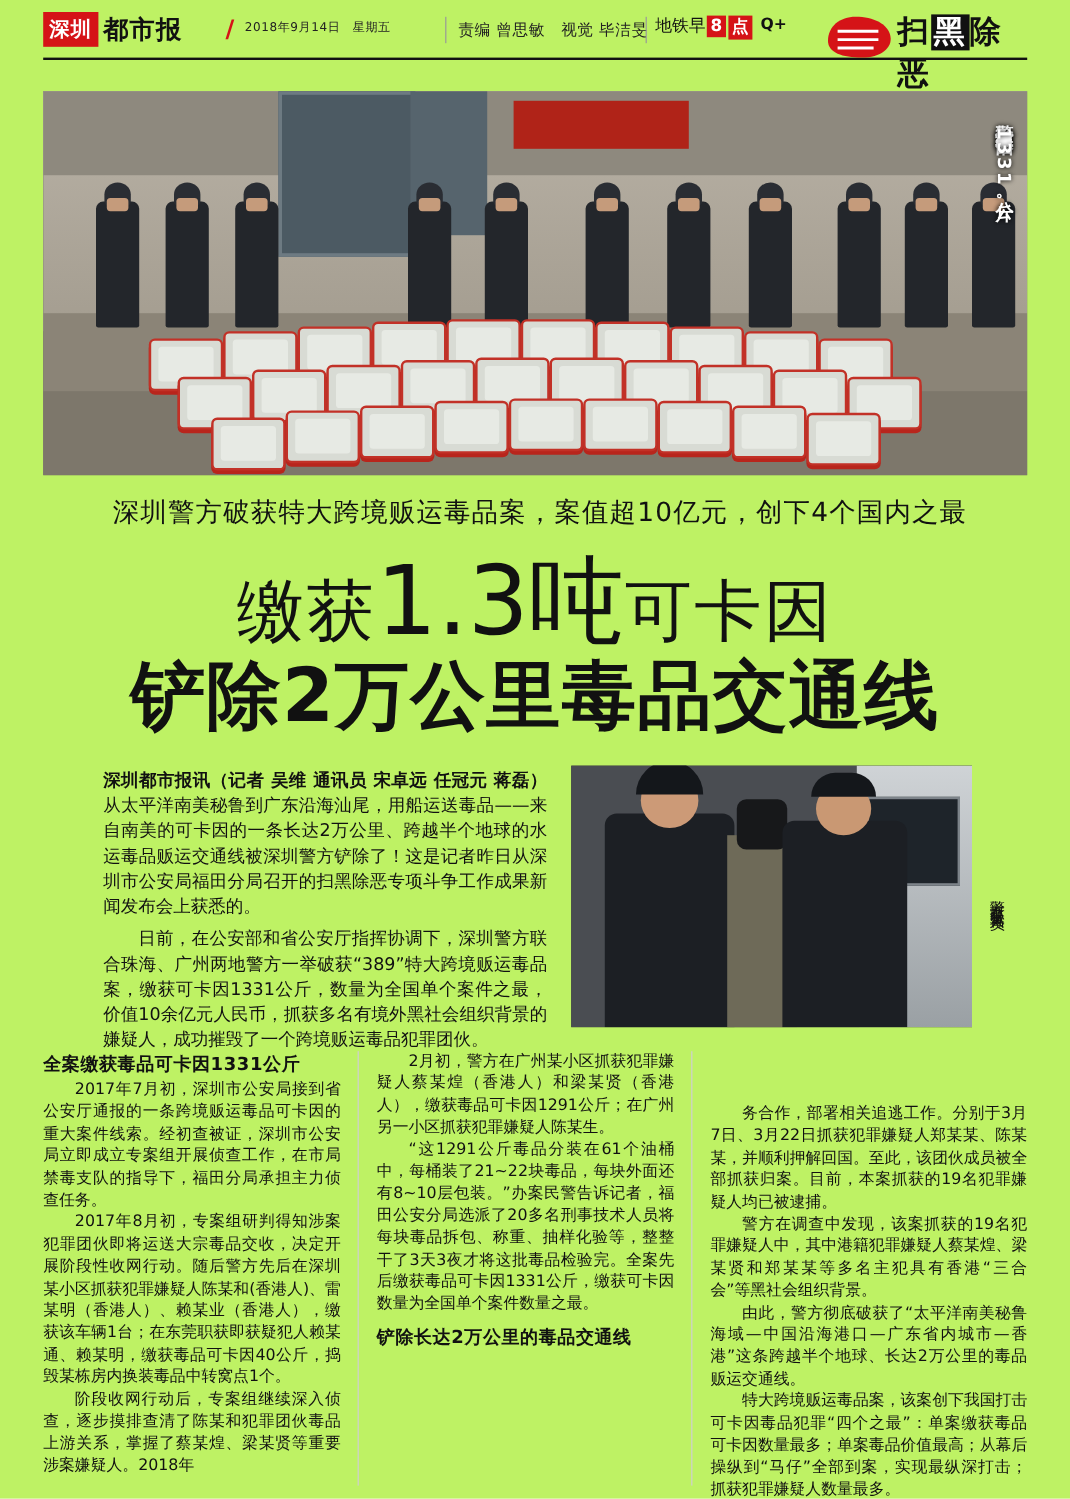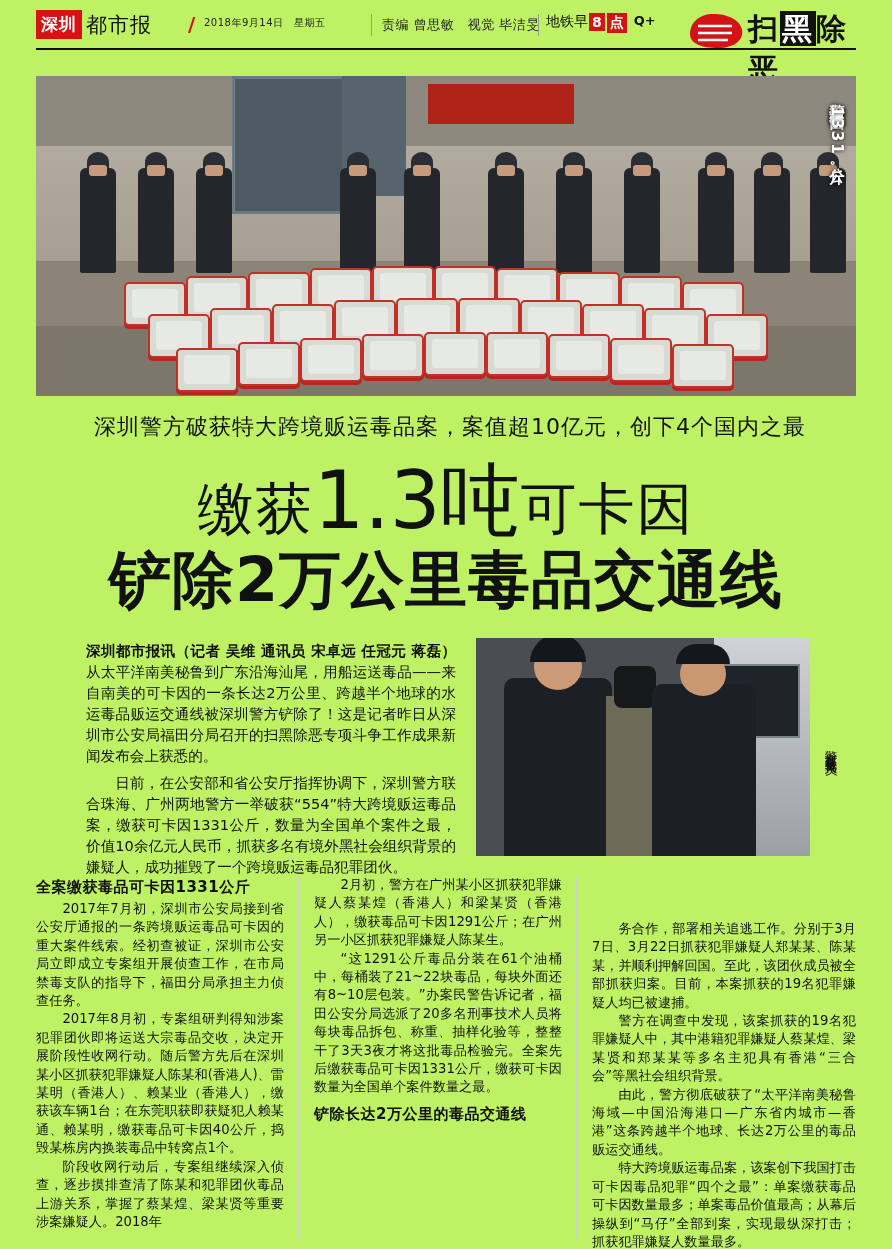--- a/index.html
+++ b/index.html
@@ -3,32 +3,32 @@
 <meta charset="utf-8">
 <style>
   html,body{margin:0;padding:0;background:#ffffff;}
   body{width:892px;height:1249px;position:relative;font-family:"DejaVu Sans","Liberation Sans",sans-serif;color:#111;}
   .page{position:absolute;left:0;top:0;width:892px;height:1249px;overflow:hidden;background:#bef264;padding-left:19px;}
 
   
   .masthead{position:absolute;left:36px;top:8px;width:820px;height:40px;border-bottom:2px solid #111;}
   .logo{position:absolute;left:0;top:2px;display:flex;align-items:center;}
   .logo-red{background:#d51317;color:#fff;font-weight:bold;font-size:17px;padding:3px 5px;letter-spacing:1px;}
-  .logo-black{color:#111;font-weight:normal;font-size:21px;padding-left:4px;letter-spacing:1px;}
+  .logo-black{color:#111;font-weight:bold;font-size:21px;padding-left:4px;letter-spacing:1px;}
   .slash{position:absolute;left:152px;top:4px;color:#d51317;font-size:20px;font-weight:bold;}
   .mh-date{position:absolute;left:168px;top:8px;font-size:10px;color:#222;letter-spacing:.5px;}
   .mh-sep1{position:absolute;left:335px;top:6px;width:1px;height:22px;background:#999;}
   .mh-credits{position:absolute;left:346px;top:8px;font-size:13px;color:#222;letter-spacing:.5px;}
   .mh-sep2{position:absolute;left:502px;top:6px;width:1px;height:22px;background:#999;}
   .mh-app{position:absolute;left:510px;top:5px;display:flex;align-items:flex-start;}
   .mh-app .t{font-size:14px;color:#111;}
   .mh-app .badge{background:#d51317;color:#fff;font-size:14px;font-weight:bold;padding:1px 3px;margin:0 1px;}
   .mh-app .qq{display:inline-block;margin-left:6px;font-size:13px;color:#111;font-weight:bold;}
   .fist{position:absolute;left:648px;top:0px;width:62px;height:42px;}
-  .sweep{position:absolute;left:712px;top:1px;font-size:30px;font-weight:bold;color:#111;letter-spacing:2px;}
+  .sweep{position:absolute;left:712px;top:1px;font-size:26px;font-weight:bold;color:#111;letter-spacing:2px;}
   .sweep .rev{background:#111;color:#fff;padding:0 2px;}
 
   
   .hero{position:absolute;left:36px;top:76px;width:820px;height:320px;overflow:hidden;background:#6d6a64;}
   .hero .wall{position:absolute;left:0;top:0;width:820px;height:200px;background:linear-gradient(#b9b2a6,#a49d90);}
   .hero .wall2{position:absolute;left:0;top:0;width:820px;height:70px;background:#8e897e;}
   .hero .door{position:absolute;left:196px;top:0;width:108px;height:132px;background:#4c5a63;border:3px solid #6d7a82;}
   .hero .door2{position:absolute;left:306px;top:0;width:64px;height:120px;background:#56646d;}
   .hero .banner{position:absolute;left:392px;top:8px;width:146px;height:40px;background:#b02318;}
   .hero .floor{position:absolute;left:0;top:185px;width:820px;height:135px;background:#8b8477;}
@@ -218,21 +218,21 @@
 
   <div class="kicker">深圳警方破获特大跨境贩运毒品案，案值超10亿元，创下4个国内之最</div>
   <div class="hl1">
     <span class="small">缴获</span><span class="big">1.3吨</span><span class="small">可卡因</span>
   </div>
   <div class="hl2">铲除2万公里毒品交通线</div>
 
   <div class="lead">
     <b>深圳都市报讯（记者 吴维 通讯员 宋卓远 任冠元 蒋磊）</b><span>从太平洋南美秘鲁到广东沿海汕尾，用船运送毒品——来自南美的可卡因的一条长达2万公里、跨越半个地球的水运毒品贩运交通线被深圳警方铲除了！这是记者昨日从深圳市公安局福田分局召开的扫黑除恶专项斗争工作成果新闻发布会上获悉的。</span>
     <div style="height:6px"></div>
-    <span style="display:inline-block;text-indent:2em">日前，在公安部和省公安厅指挥协调下，深圳警方联合珠海、广州两地警方一举破获“554”特大跨境贩运毒品案，缴获可卡因1331公斤，数量为全国单个案件之最，价值10余亿元人民币，抓获多名有境外黑社会组织背景的嫌疑人，成功摧毁了一个跨境贩运毒品犯罪团伙。</span>
+    <span style="display:inline-block;text-indent:2em">日前，在公安部和省公安厅指挥协调下，深圳警方联合珠海、广州两地警方一举破获“389”特大跨境贩运毒品案，缴获可卡因1331公斤，数量为全国单个案件之最，价值10余亿元人民币，抓获多名有境外黑社会组织背景的嫌疑人，成功摧毁了一个跨境贩运毒品犯罪团伙。</span>
   </div>
 
   <div class="photo2">
     <div class="bg"></div>
     <div class="van"></div>
     <div class="vanwin"></div>
     <div class="off1">
         <span class="head"></span>
         <span class="helm"></span>
       </div>

